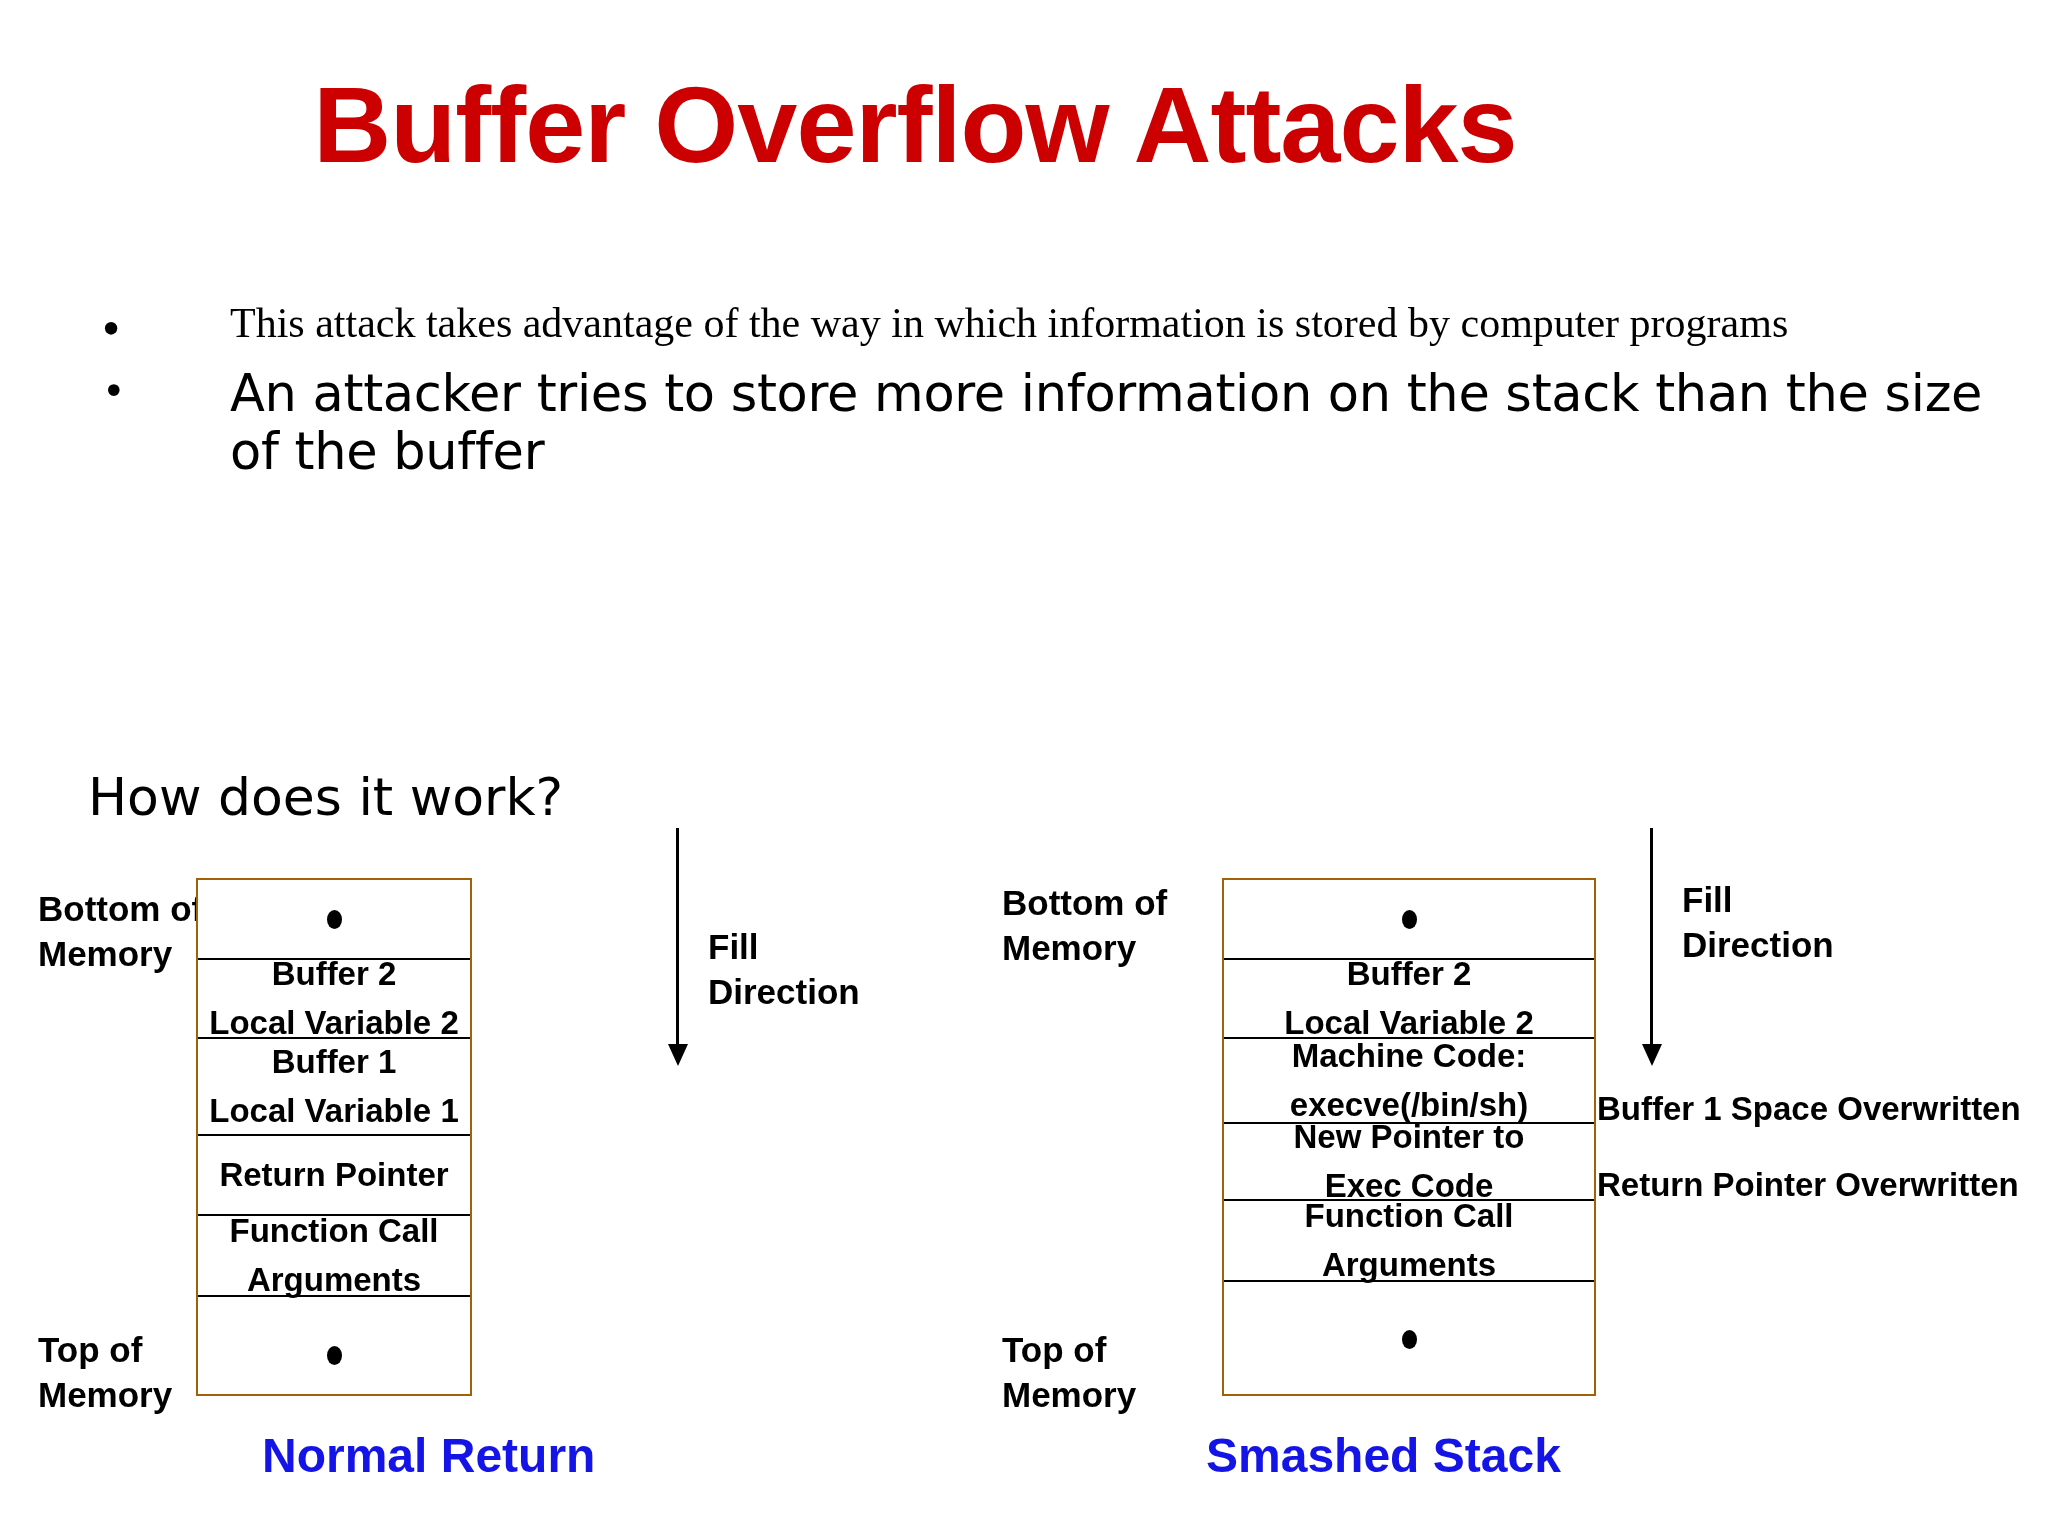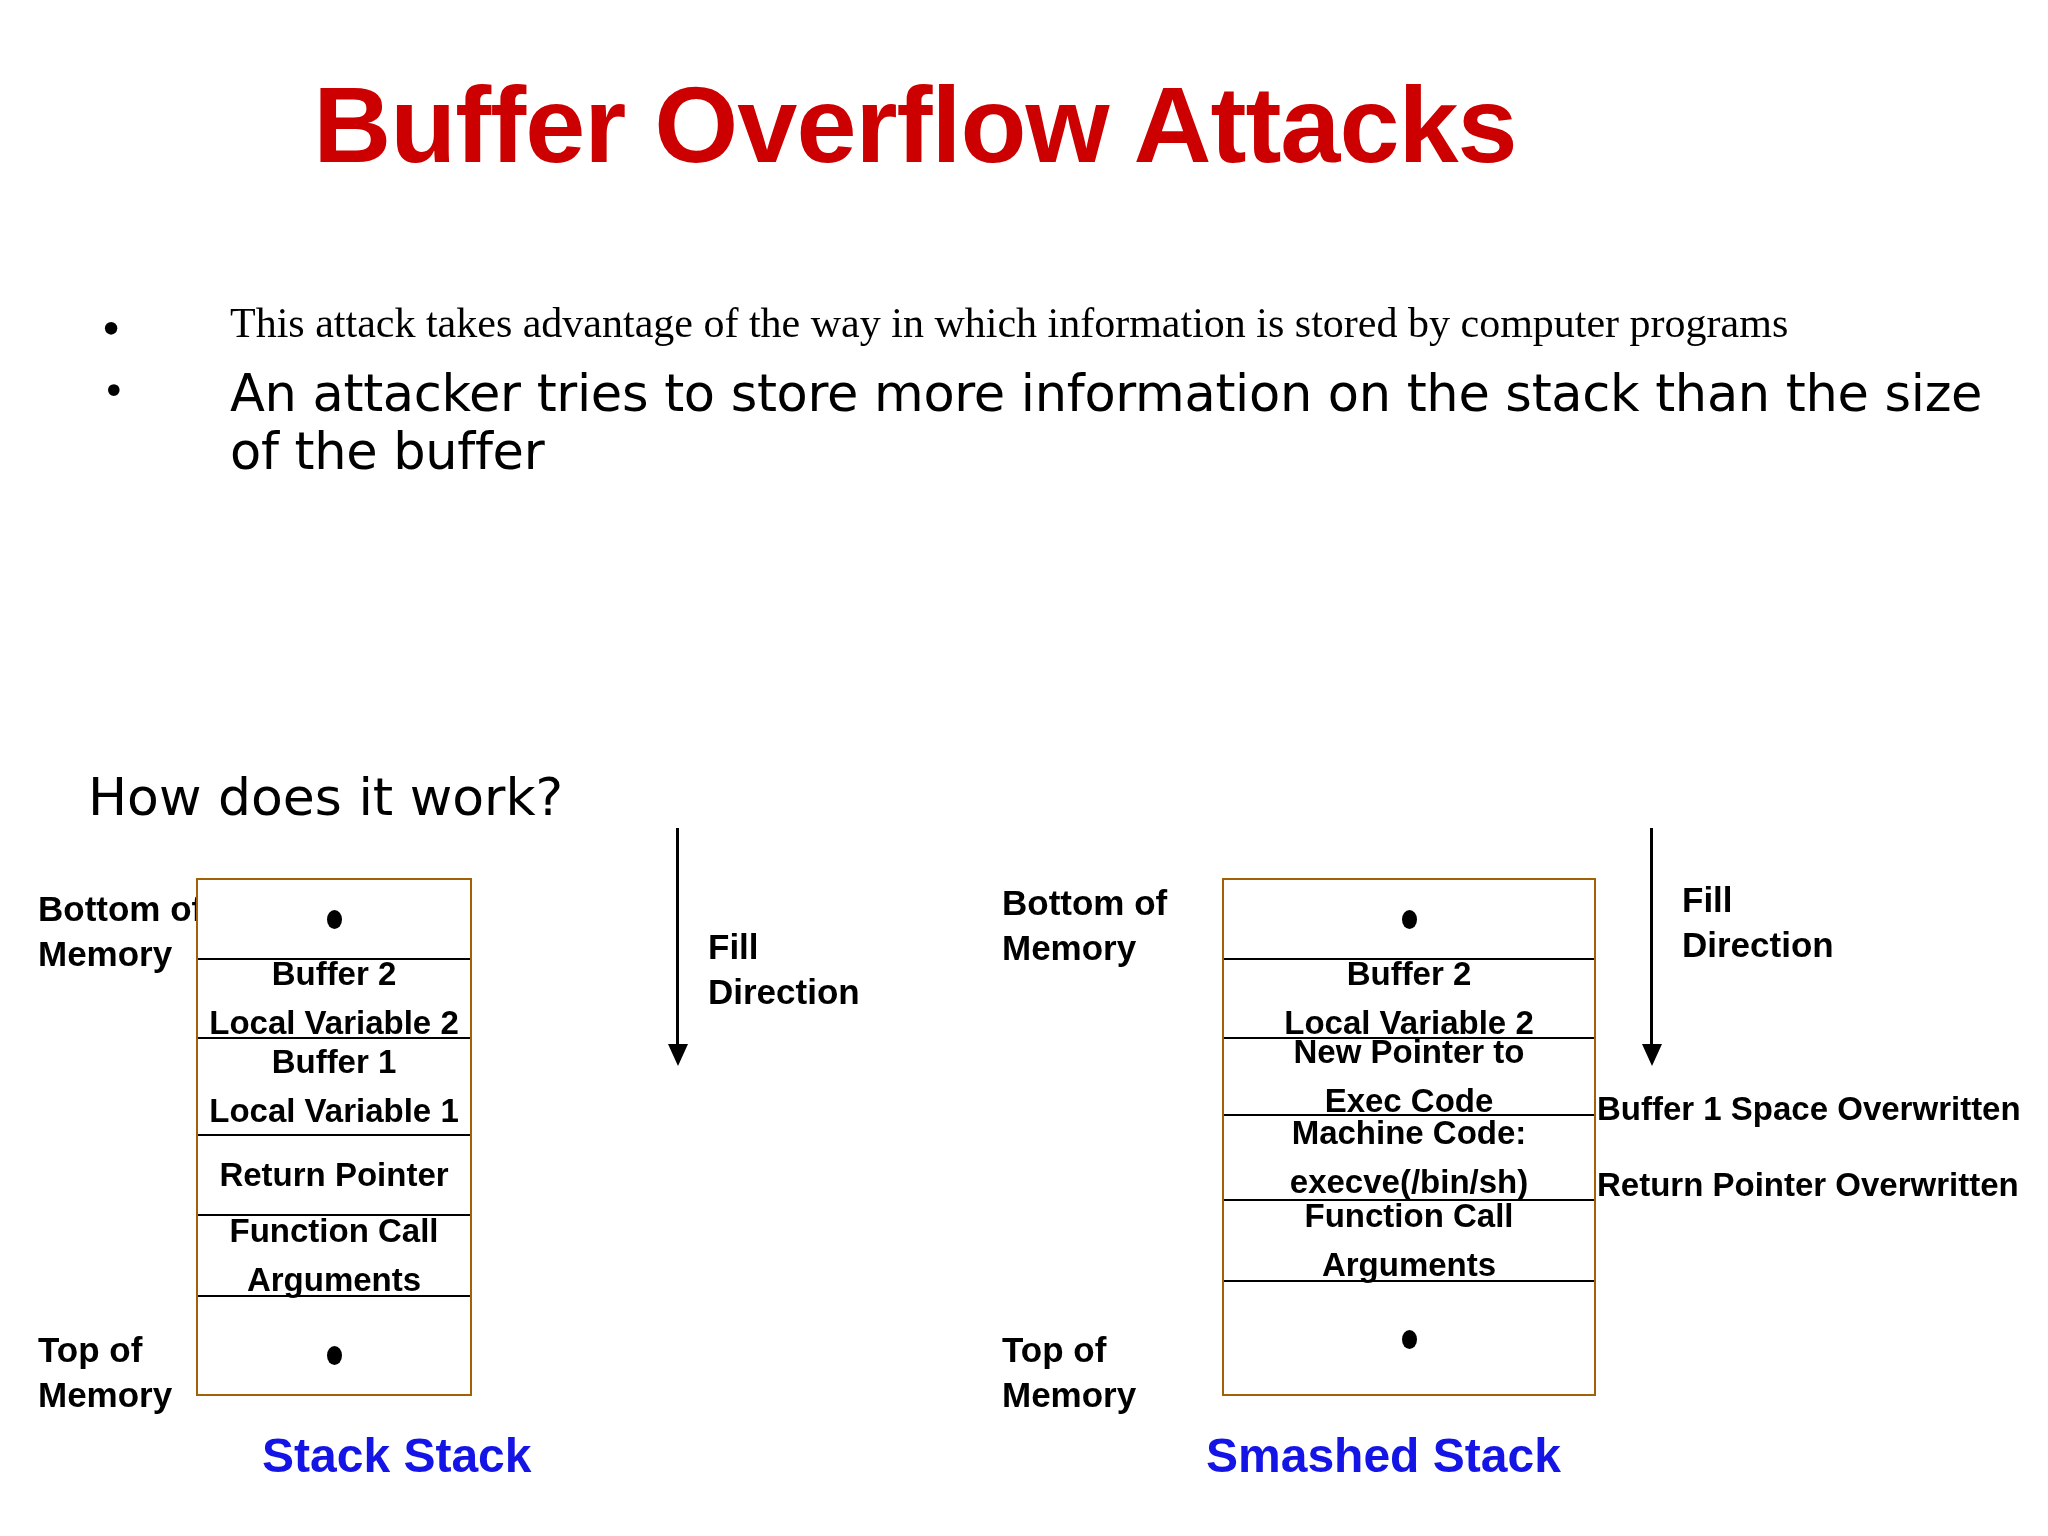--- a/index.html
+++ b/index.html
@@ -181,21 +181,21 @@
   <div class="fill-arrow" style="left:676px; top:828px; height:240px;">
     <div class="shaft" style="height:218px;"></div>
     <div class="head" style="top:216px;"></div>
   </div>
 
   <div class="fill-label" style="left:708px; top:925px;">
     <div>Fill</div>
     <div>Direction</div>
   </div>
 
-  <div class="stack-caption" style="left:262px; top:1428px;">Stack Stack</div>
+  <div class="stack-caption" style="left:262px; top:1428px;">Normal Return</div>
 
 </div>
 
 <div class="stack-diagram">
 
   <div class="mem-label" style="left:1002px; top:881px;">
     <div>Bottom of</div>
     <div>Memory</div>
   </div>
 
@@ -205,28 +205,28 @@
   </div>
 
   <div class="stack-box" style="left:1222px; top:878px; width:374px; height:518px;">
     <div class="stack-cell" style="height:80px;">
       <span class="ellipsis-dot"></span>
     </div>
     <div class="stack-cell" style="height:79px;">
       <span class="cell-line">Buffer 2</span>
       <span class="cell-line">Local Variable 2</span>
     </div>
+    <div class="stack-cell" style="height:85px;">
+      <span class="cell-line">Machine Code:</span>
+      <span class="cell-line">execve(/bin/sh)</span>
+    </div>
     <div class="stack-cell" style="height:77px;">
       <span class="cell-line">New Pointer to</span>
       <span class="cell-line">Exec Code</span>
     </div>
-    <div class="stack-cell" style="height:85px;">
-      <span class="cell-line">Machine Code:</span>
-      <span class="cell-line">execve(/bin/sh)</span>
-    </div>
     <div class="stack-cell" style="height:81px;">
       <span class="cell-line">Function Call</span>
       <span class="cell-line">Arguments</span>
     </div>
     <div class="stack-cell" style="height:114px;">
       <span class="ellipsis-dot"></span>
     </div>
   </div>
 
   <div class="fill-arrow" style="left:1650px; top:828px; height:240px;">

